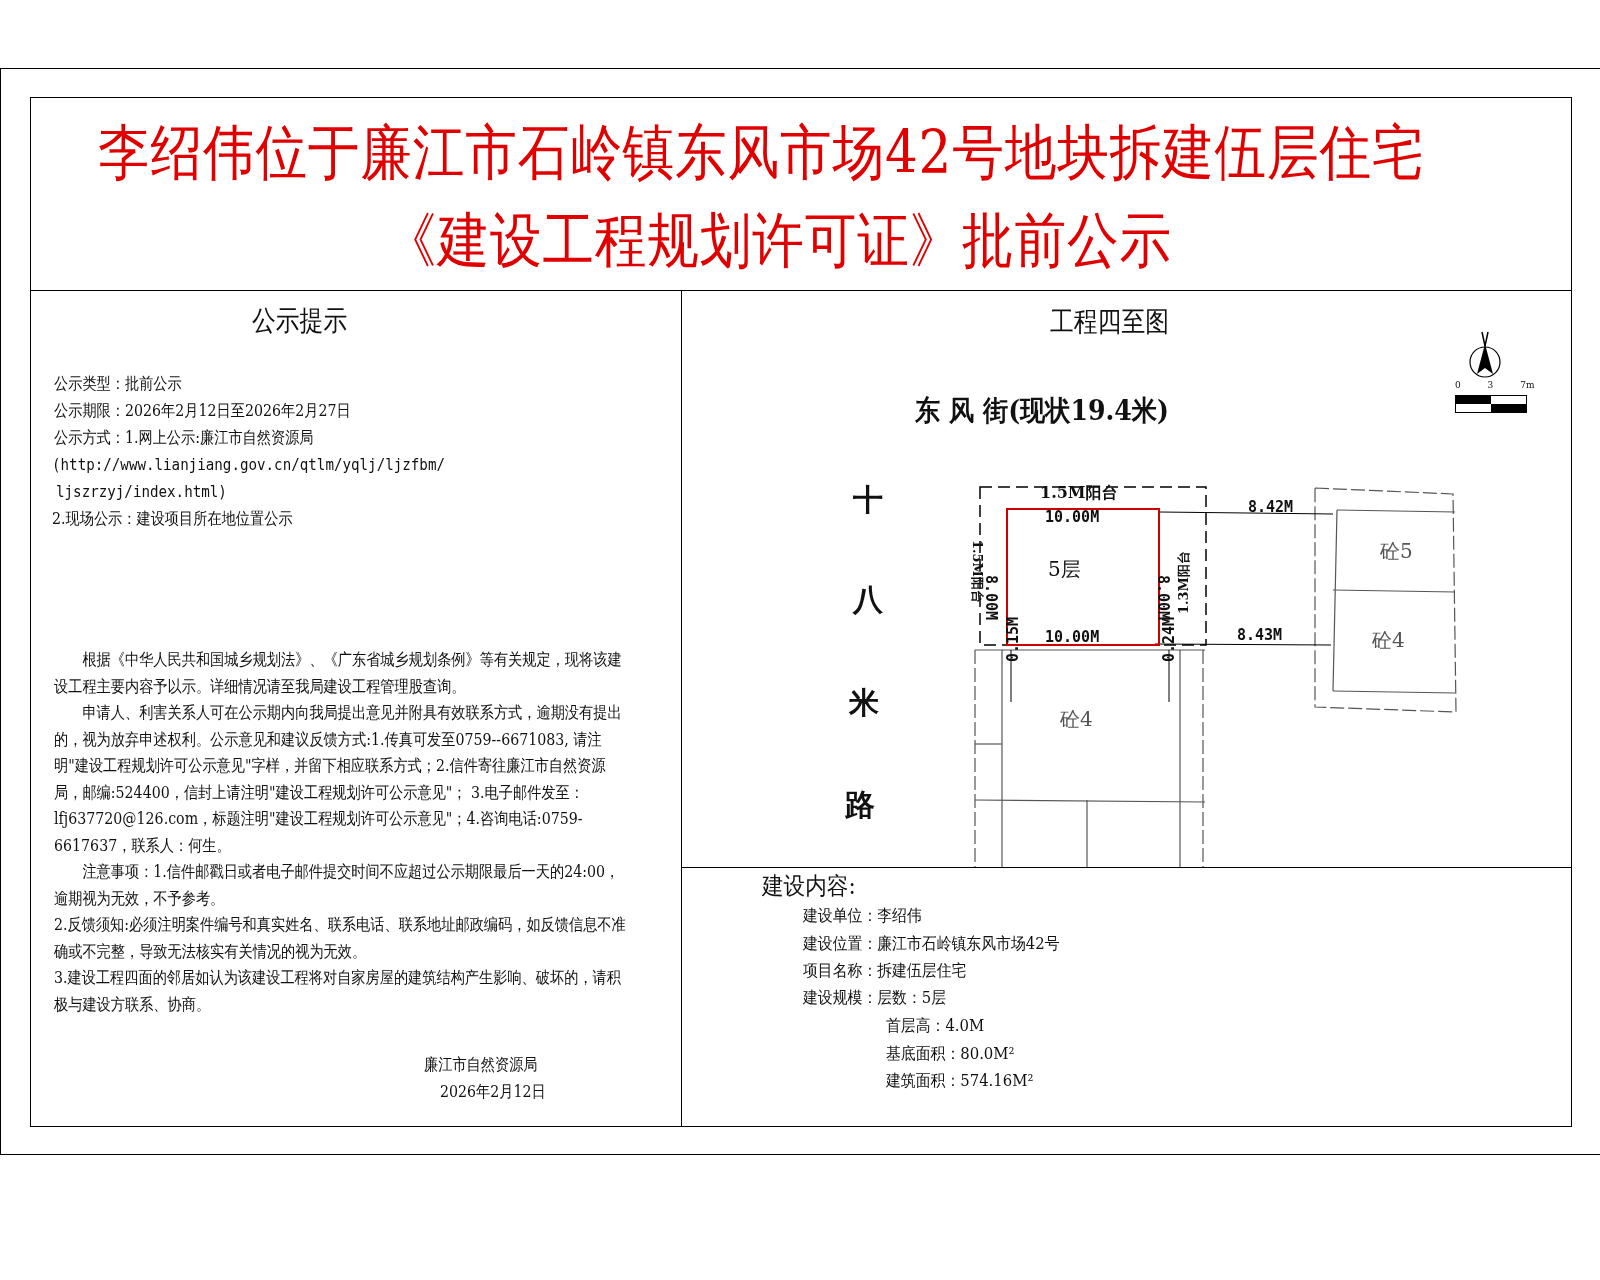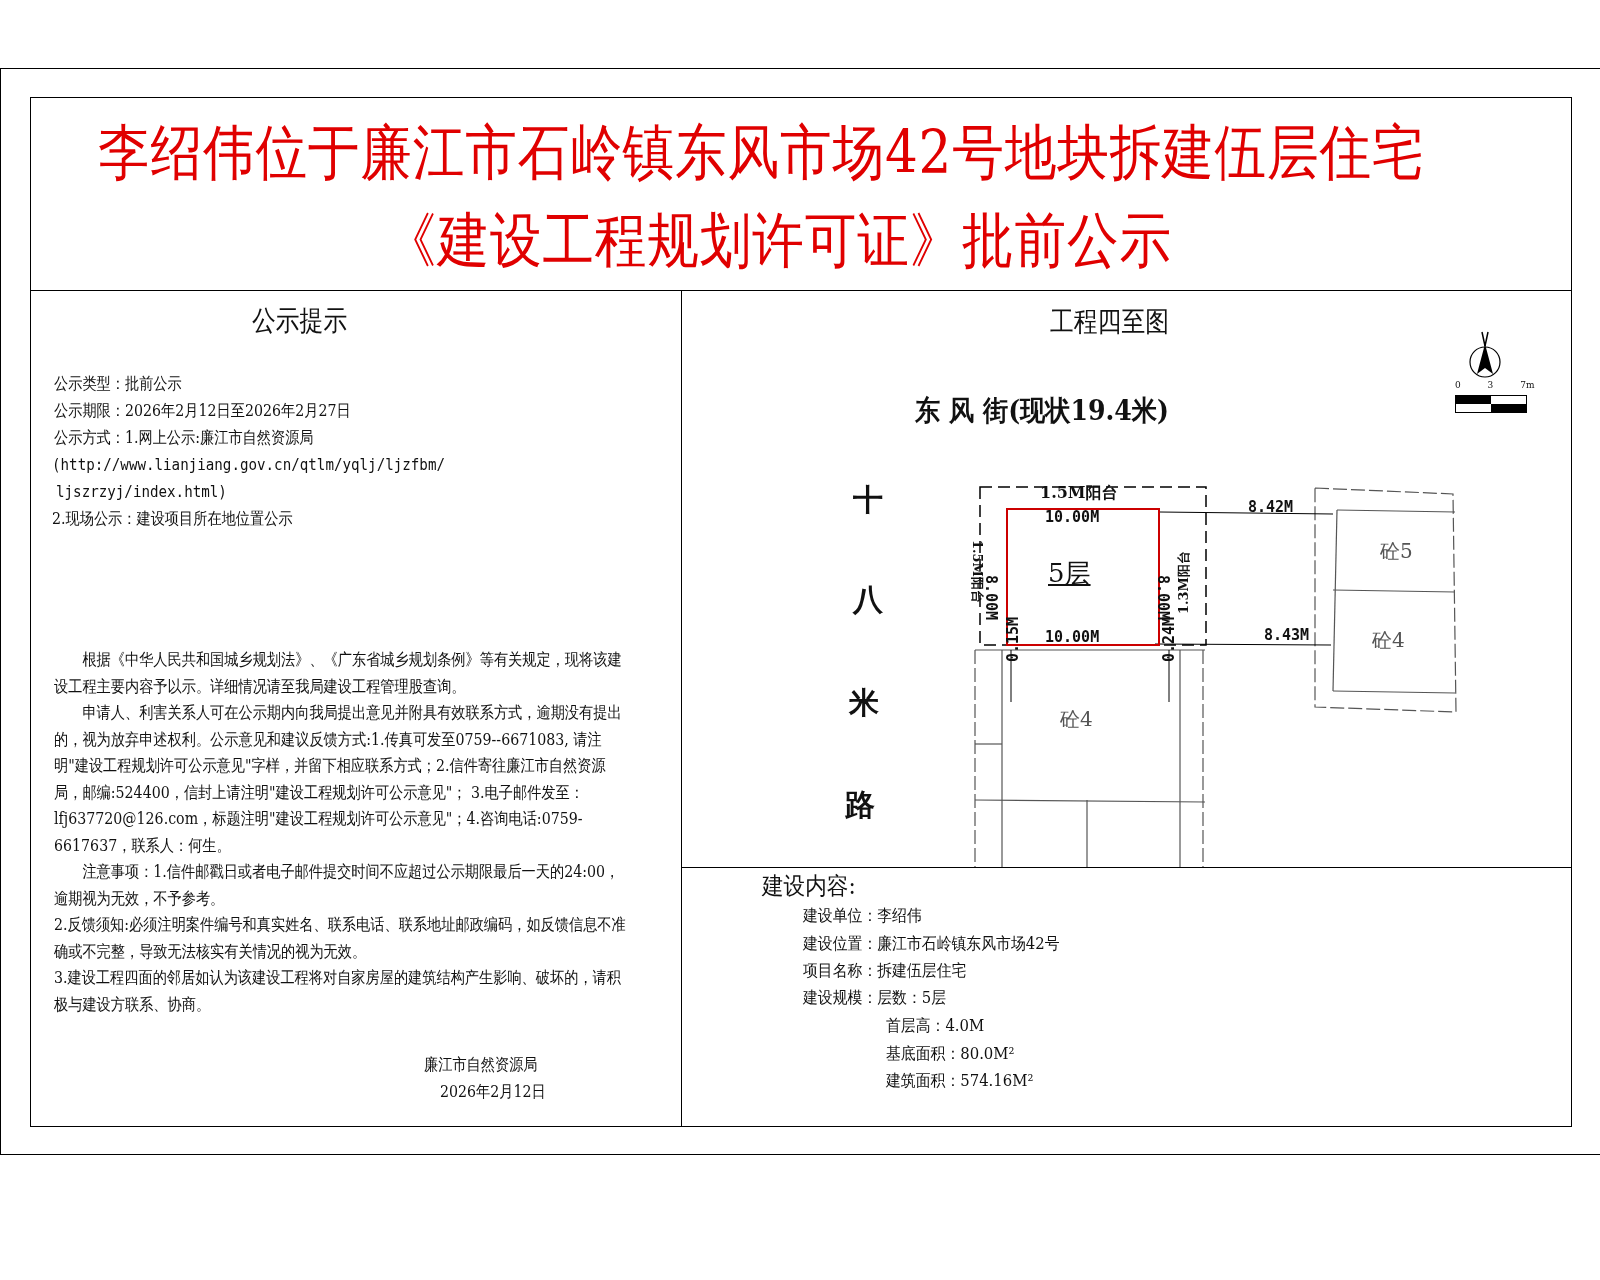--- a/index.html
+++ b/index.html
@@ -116,29 +116,29 @@
 
   <rect x="326" y="217" width="152" height="136" fill="none" stroke="#cc0000" stroke-width="2"></rect>
 
   <line x1="330" y1="358" x2="330" y2="410" stroke="#000" stroke-width="1"></line>
   <line x1="488" y1="358" x2="488" y2="410" stroke="#000" stroke-width="1"></line>
 </svg>
 
 <div class="abs" style="left:1040px;top:483px;font-size:16px;font-weight:bold;white-space:nowrap;">1.5M阳台</div>
 <div class="abs dim" style="left:1045px;top:508px;">10.00M</div>
 <div class="abs dim" style="left:1045px;top:628px;">10.00M</div>
-<div class="abs" style="left:1048px;top:556px;font-size:26px;white-space:nowrap;text-decoration:underline;">5层</div>
+<div class="abs" style="left:1048px;top:556px;font-size:20px;white-space:nowrap;">5层</div>
 
 <div class="abs dim" style="left:1000px;top:575px;transform:rotate(90deg);transform-origin:left top;">8.00M</div>
 <div class="abs dim" style="left:1172px;top:575px;transform:rotate(90deg);transform-origin:left top;">8.00M</div>
 <div class="abs dimsm" style="left:986px;top:540px;transform:rotate(90deg);transform-origin:left top;">1.5M阳台</div>
 <div class="abs dimsm" style="left:1175px;top:614px;transform:rotate(-90deg);transform-origin:left top;">1.3M阳台</div>
 
 <div class="abs dim" style="left:1248px;top:498px;">8.42M</div>
-<div class="abs dim" style="left:1264px;top:626px;">8.43M</div>
+<div class="abs dim" style="left:1237px;top:626px;">8.43M</div>
 <div class="abs dim" style="left:1004px;top:662px;transform:rotate(-90deg);transform-origin:left top;transform-box:fill-box;"><span>0.15M</span></div>
 <div class="abs dim" style="left:1160px;top:662px;transform:rotate(-90deg);transform-origin:left top;"><span>0.24M</span></div>
 
 <div class="abs nb-label" style="left:1380px;top:538px;">砼5</div>
 <div class="abs nb-label" style="left:1372px;top:627px;">砼4</div>
 <div class="abs nb-label" style="left:1060px;top:706px;">砼4</div>
 
 <div class="abs content-title" style="left:762px;top:870px;">建设内容:</div>
 
 <div class="abs ci" style="left:803px;top:908px;">

